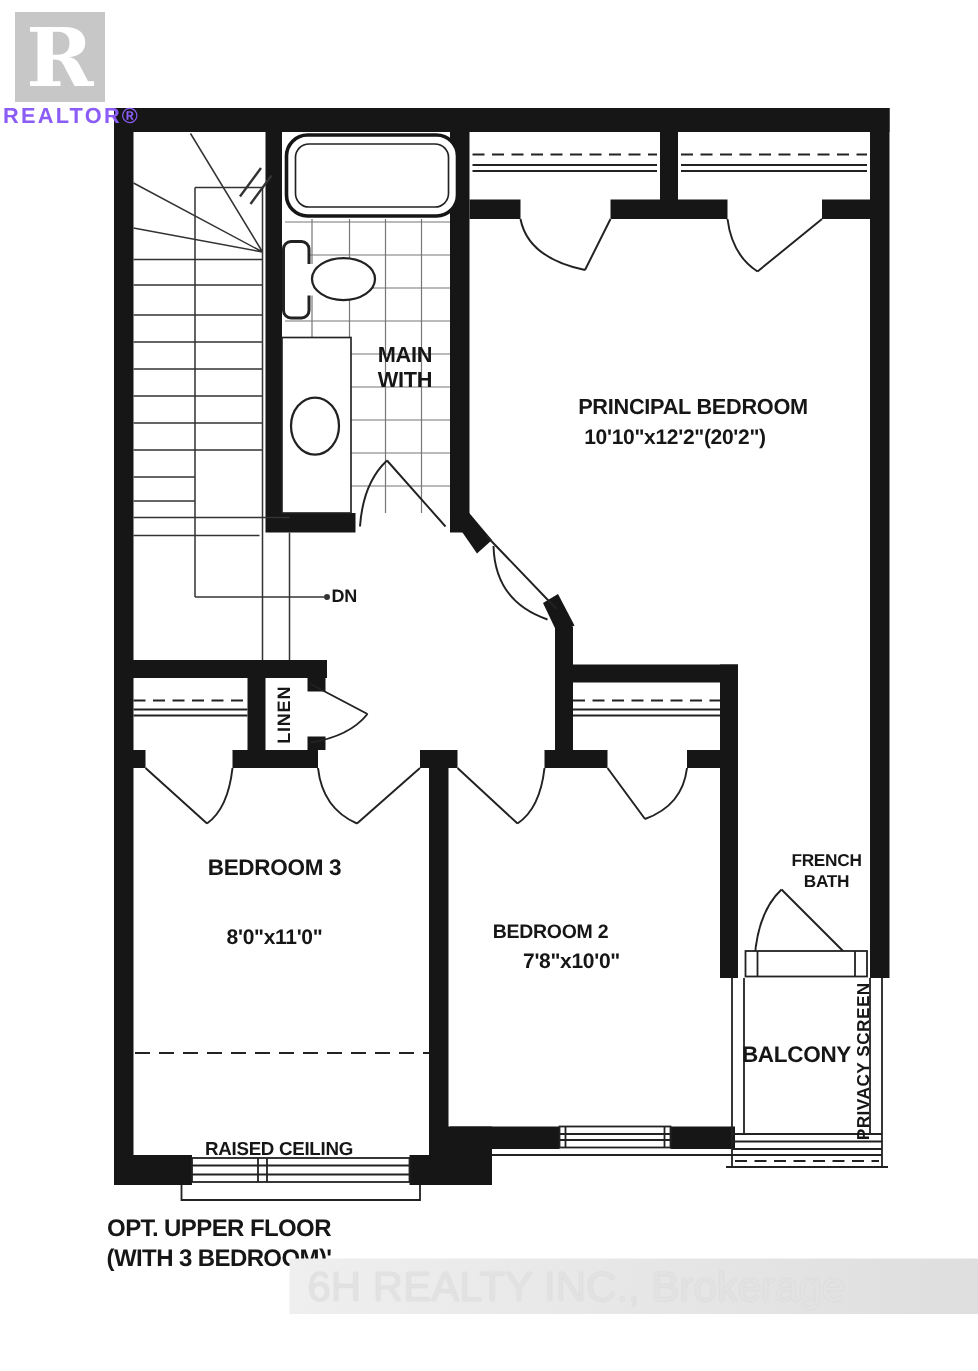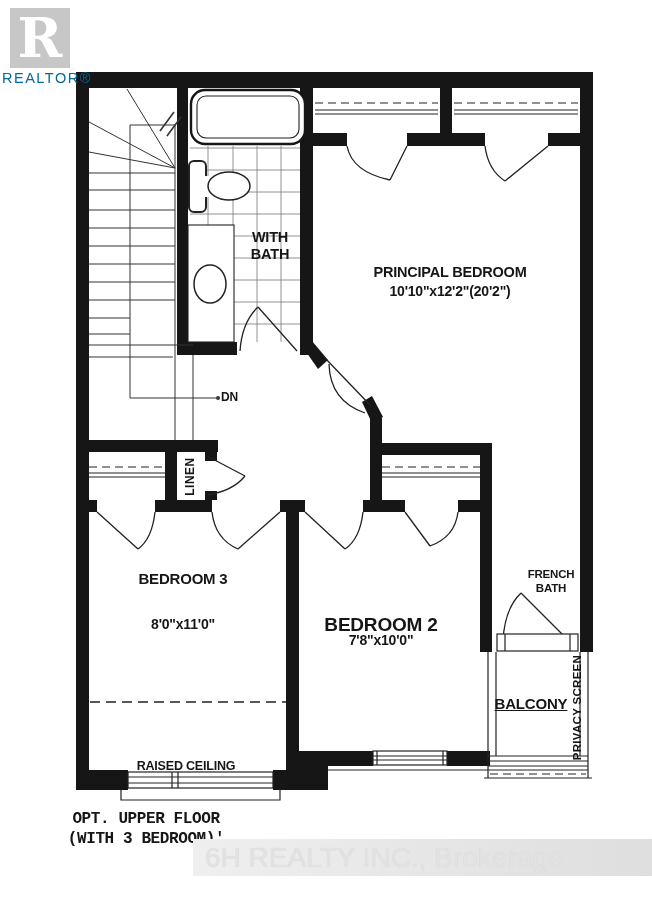--- a/index.html
+++ b/index.html
@@ -4,44 +4,44 @@
 <style>
   html,body{margin:0;padding:0;background:#fff;}
   #stage{position:relative;width:652px;height:914px;background:#ffffff;overflow:hidden;
          font-family:"Liberation Sans",sans-serif;}
   #plan-svg{position:absolute;left:0;top:0;}
   .lbl{position:absolute;font-weight:bold;color:#161616;text-align:center;
        line-height:1.15;letter-spacing:-0.2px;white-space:nowrap;}
   .wrap{white-space:normal;}
   .rot{transform:rotate(-90deg);transform-origin:center center;}
   #lbl-main-bath{left:244px;top:229px;width:52px;font-size:14.5px;line-height:17px;}
-  #lbl-principal-name{left:340px;top:264px;width:220px;font-size:14.5px;}
+  #lbl-principal-name{left:352px;top:264px;width:220px;font-size:14.5px;}
   #lbl-principal-dims{left:340px;top:283px;width:220px;font-size:14px;}
   #lbl-dn{left:221px;top:391px;font-size:12px;text-align:left;}
   #lbl-linen{left:166px;top:470px;width:48px;height:13px;font-size:12px;letter-spacing:.5px;}
   #lbl-bedroom3-name{left:93px;top:570px;width:180px;font-size:15px;}
   #lbl-bedroom3-dims{left:93px;top:616px;width:180px;font-size:14px;}
-  #lbl-bedroom2-name{left:291px;top:614px;width:180px;font-size:19px;}
+  #lbl-bedroom2-name{left:277px;top:614px;width:180px;font-size:13px;}
   #lbl-bedroom2-dims{left:291px;top:632px;width:180px;font-size:14px;}
   #lbl-french-door{left:516px;top:567px;width:70px;font-size:11.5px;line-height:14px;}
-  #lbl-balcony{left:481px;top:695px;width:100px;font-size:15px;text-decoration:underline;}
+  #lbl-balcony{left:481px;top:695px;width:100px;font-size:15px;}
   #lbl-privacy{left:522px;top:701px;width:110px;height:13px;font-size:11.5px;letter-spacing:.3px;}
   #lbl-raised{left:106px;top:759px;width:160px;font-size:12.5px;}
-  #lbl-footer{left:40px;top:810px;width:212px;font-size:16px;line-height:19.5px;letter-spacing:-0.4px;font-family:Liberation Mono, monospace;}
+  #lbl-footer{left:40px;top:810px;width:212px;font-size:16px;line-height:19.5px;letter-spacing:-0.4px;}
   #lbl-footer span{display:block;}
   #watermark{position:absolute;left:193px;top:839px;width:470px;height:37px;
              background:linear-gradient(90deg,#efefef,#dedede);
              color:#e2e2e2;font-size:28px;font-weight:normal;text-align:left;
              padding:3px 0 0 12px;box-sizing:border-box;white-space:nowrap;
              text-shadow:0 0 1px #cfcfcf;}
   #realtor-logo{position:absolute;left:10px;top:8px;width:60px;height:60px;background:#c7c7c7;
                 color:#ffffff;display:flex;align-items:center;justify-content:center;
                 font-family:"DejaVu Serif",serif;font-weight:bold;font-size:54px;line-height:58px;}
-  #realtor-text{position:absolute;left:2px;top:70px;width:86px;font-size:14.5px;color:#0369a1;
-                letter-spacing:1.5px;font-weight:normal;text-align:center;}
+  #realtor-text{position:absolute;left:2px;top:70px;width:86px;font-size:14.5px;color:#8b5cf6;
+                letter-spacing:1.5px;font-weight:bold;text-align:center;}
 </style>
 </head>
 <body>
 
 <div id="stage">
 
   <svg id="plan-svg" width="652" height="914" viewBox="0 0 652 914">
 
     <g fill="#161616" stroke="none">
       <rect x="76" y="72" width="517" height="16"></rect>
@@ -144,21 +144,21 @@
       <rect x="497" y="634" width="81" height="17" fill="#fff"></rect>
       <path d="M505,634 V651 M570,634 V651"></path>
       <path d="M488,652 V778 M496,652 V756"></path>
       <path d="M580,652 V756 M588,652 V778"></path>
       <path d="M488,756 H588 M488,761 H588 M488,766 H588 M488,770 H588"></path>
       <path d="M490,774 H586" stroke-dasharray="8,5"></path>
       <path d="M484,778 H592"></path>
     </g>
   </svg>
 
-  <div class="lbl wrap" id="lbl-main-bath">WITH BATH</div>
+  <div class="lbl wrap" id="lbl-main-bath">MAIN WITH</div>
   <div class="lbl" id="lbl-principal-name">PRINCIPAL BEDROOM</div>
   <div class="lbl" id="lbl-principal-dims">10'10"x12'2"(20'2")</div>
   <div class="lbl" id="lbl-dn">DN</div>
   <div class="lbl rot" id="lbl-linen">LINEN</div>
   <div class="lbl" id="lbl-bedroom3-name">BEDROOM 3</div>
   <div class="lbl" id="lbl-bedroom3-dims">8'0"x11'0"</div>
   <div class="lbl" id="lbl-bedroom2-name">BEDROOM 2</div>
   <div class="lbl" id="lbl-bedroom2-dims">7'8"x10'0"</div>
   <div class="lbl wrap" id="lbl-french-door">FRENCH BATH</div>
   <div class="lbl" id="lbl-balcony">BALCONY</div>

